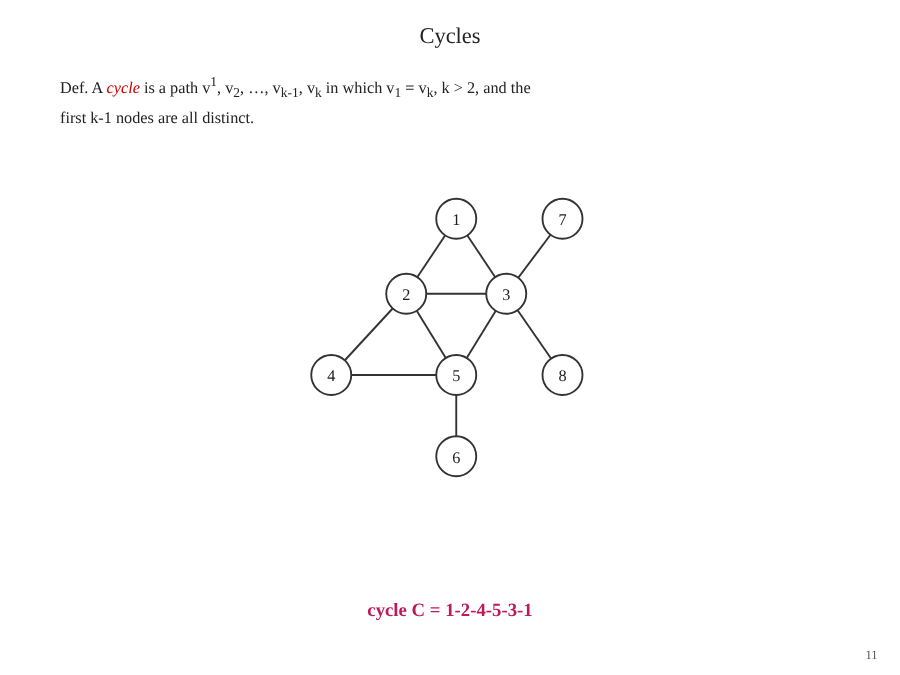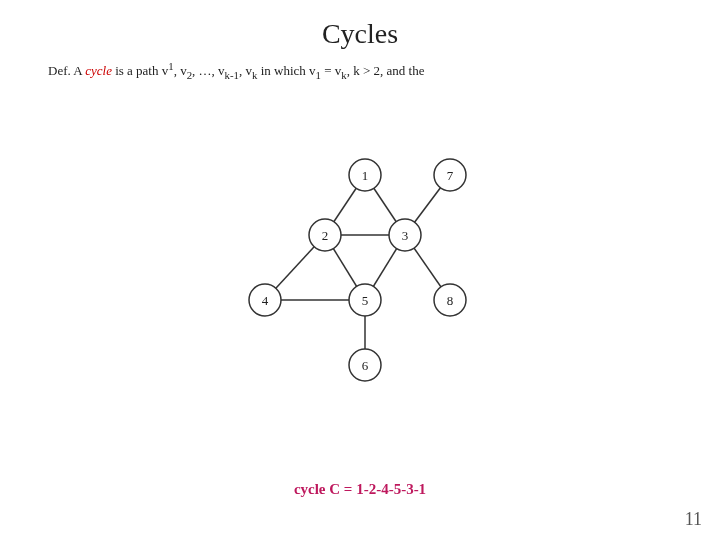--- a/index.html
+++ b/index.html
@@ -7,21 +7,21 @@
       width: 720px;
       height: 540px;
       background: #ffffff;
       font-family: 'Times New Roman', Times, serif;
       position: relative;
       overflow: hidden;
     }
 
     .slide-title {
       text-align: center;
-      font-size: 28px;
+      font-size: 18px;
       padding-top: 18px;
       font-weight: normal;
       color: #222;
     }
 
     .definition {
       position: absolute;
       top: 58px;
       left: 48px;
       right: 48px;
@@ -57,32 +57,33 @@
       font-size: 15px;
       color: #be185d;
       white-space: nowrap;
       font-weight: bold;
     }
 
     .slide-number {
       position: absolute;
       bottom: 10px;
       right: 18px;
-      font-size: 18px;
+      font-size: 10px;
       color: #555;
       font-family: Liberation Serif, serif;
     }
   </style>
 </head>
 <body>
 
 <div class="slide-title">Cycles</div>
 
 <div class="definition">
   <span>Def.  A </span><span class="word-cycle">cycle</span><span> is a path v</span><sup>1</sup><span>, v</span><sub>2</sub><span>, …, v</span><sub>k-1</sub><span>, v</span><sub>k</sub><span> in which v</span><sub>1</sub><span> = v</span><sub>k</sub><span>, k &gt; 2, and the</span><br>
+  <span>first k-1 nodes are all distinct.</span>
 </div>
 
 <div class="graph-area">
   <svg viewBox="0 0 250 230" xmlns="http://www.w3.org/2000/svg">
 
     <g stroke="#333" stroke-width="1.5" fill="none">
 
       <line x1="130" y1="20" x2="90" y2="80"></line>
 
       <line x1="130" y1="20" x2="170" y2="80"></line>

